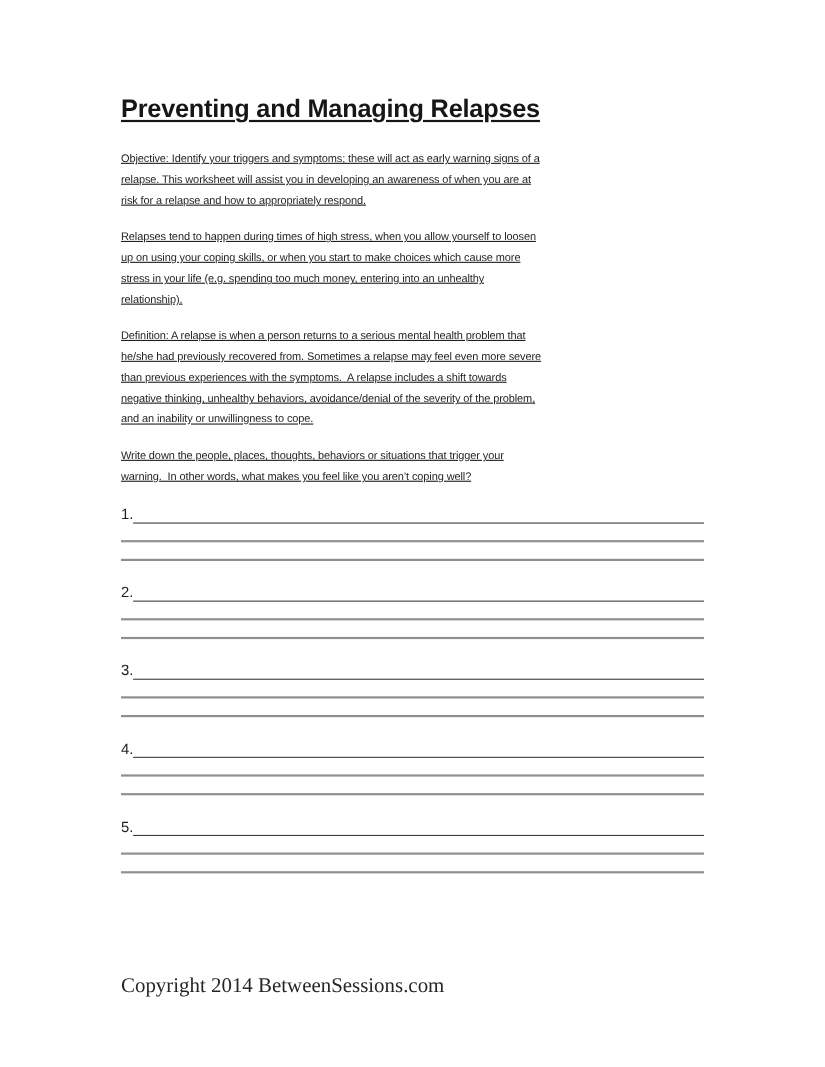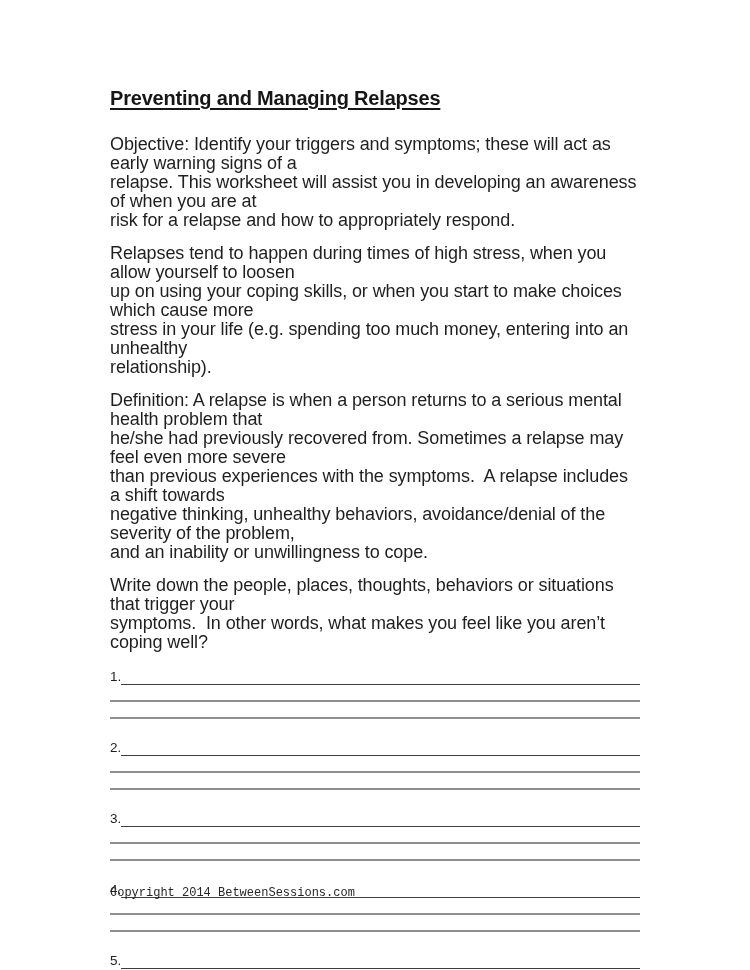--- a/index.html
+++ b/index.html
@@ -16,37 +16,38 @@
     background: #ffffff;
     overflow: hidden;
   }
   .content {
     position: absolute;
     left: 110px;
     top: 84px;
     width: 530px;
   }
   .title {
-    font-size: 20px;
+    font-size: 23px;
     font-weight: bold;
     color: #161616;
     line-height: 28px;
     letter-spacing: -0.2px;
     text-decoration: underline;
     text-decoration-thickness: 2px;
     text-underline-offset: 3px;
     margin-bottom: 23px;
   }
   .para {
-    font-size: 18px;
+    font-size: 10px;
     line-height: 19px;
     letter-spacing: -0.1px;
     color: #1f1f1f;
     white-space: pre-wrap;
     margin-bottom: 14px;
+    text-decoration: underline;
   }
   .items { margin-top: 13px; }
   .item { margin-bottom: 18px; }
   .row-num {
     display: flex;
     height: 19px;
     align-items: flex-end;
   }
   .num {
     font-size: 13.5px;
@@ -62,22 +63,22 @@
     color: #1f1f1f;
   }
   .cont-line {
     height: 17px;
     border-bottom: 2px solid #8f8f8f;
   }
   .footer {
     position: absolute;
     left: 110px;
     top: 886px;
-    font-family: Liberation Mono, monospace;
-    font-size: 12px;
+    font-family: Liberation Serif, serif;
+    font-size: 19px;
     color: #262626;
   }
 </style>
 </head>
 <body>
 
 <div class="page">
   <div class="content">
 
     <div class="title">Preventing and Managing Relapses</div>
@@ -91,21 +92,21 @@
 stress in your life (e.g. spending too much money, entering into an unhealthy
 relationship).</div>
 
     <div class="para">Definition: A relapse is when a person returns to a serious mental health problem that
 he/she had previously recovered from. Sometimes a relapse may feel even more severe
 than previous experiences with the symptoms.  A relapse includes a shift towards
 negative thinking, unhealthy behaviors, avoidance/denial of the severity of the problem,
 and an inability or unwillingness to cope.</div>
 
     <div class="para">Write down the people, places, thoughts, behaviors or situations that trigger your
-symptoms.  In other words, what makes you feel like you aren’t coping well?</div>
+warning.  In other words, what makes you feel like you aren’t coping well?</div>
 
     <div class="items">
 
       <div class="item">
         <div class="row-num">
           <span class="num">1.</span>
           <span class="fill"></span>
         </div>
         <div class="cont-line"></div>
         <div class="cont-line"></div>

